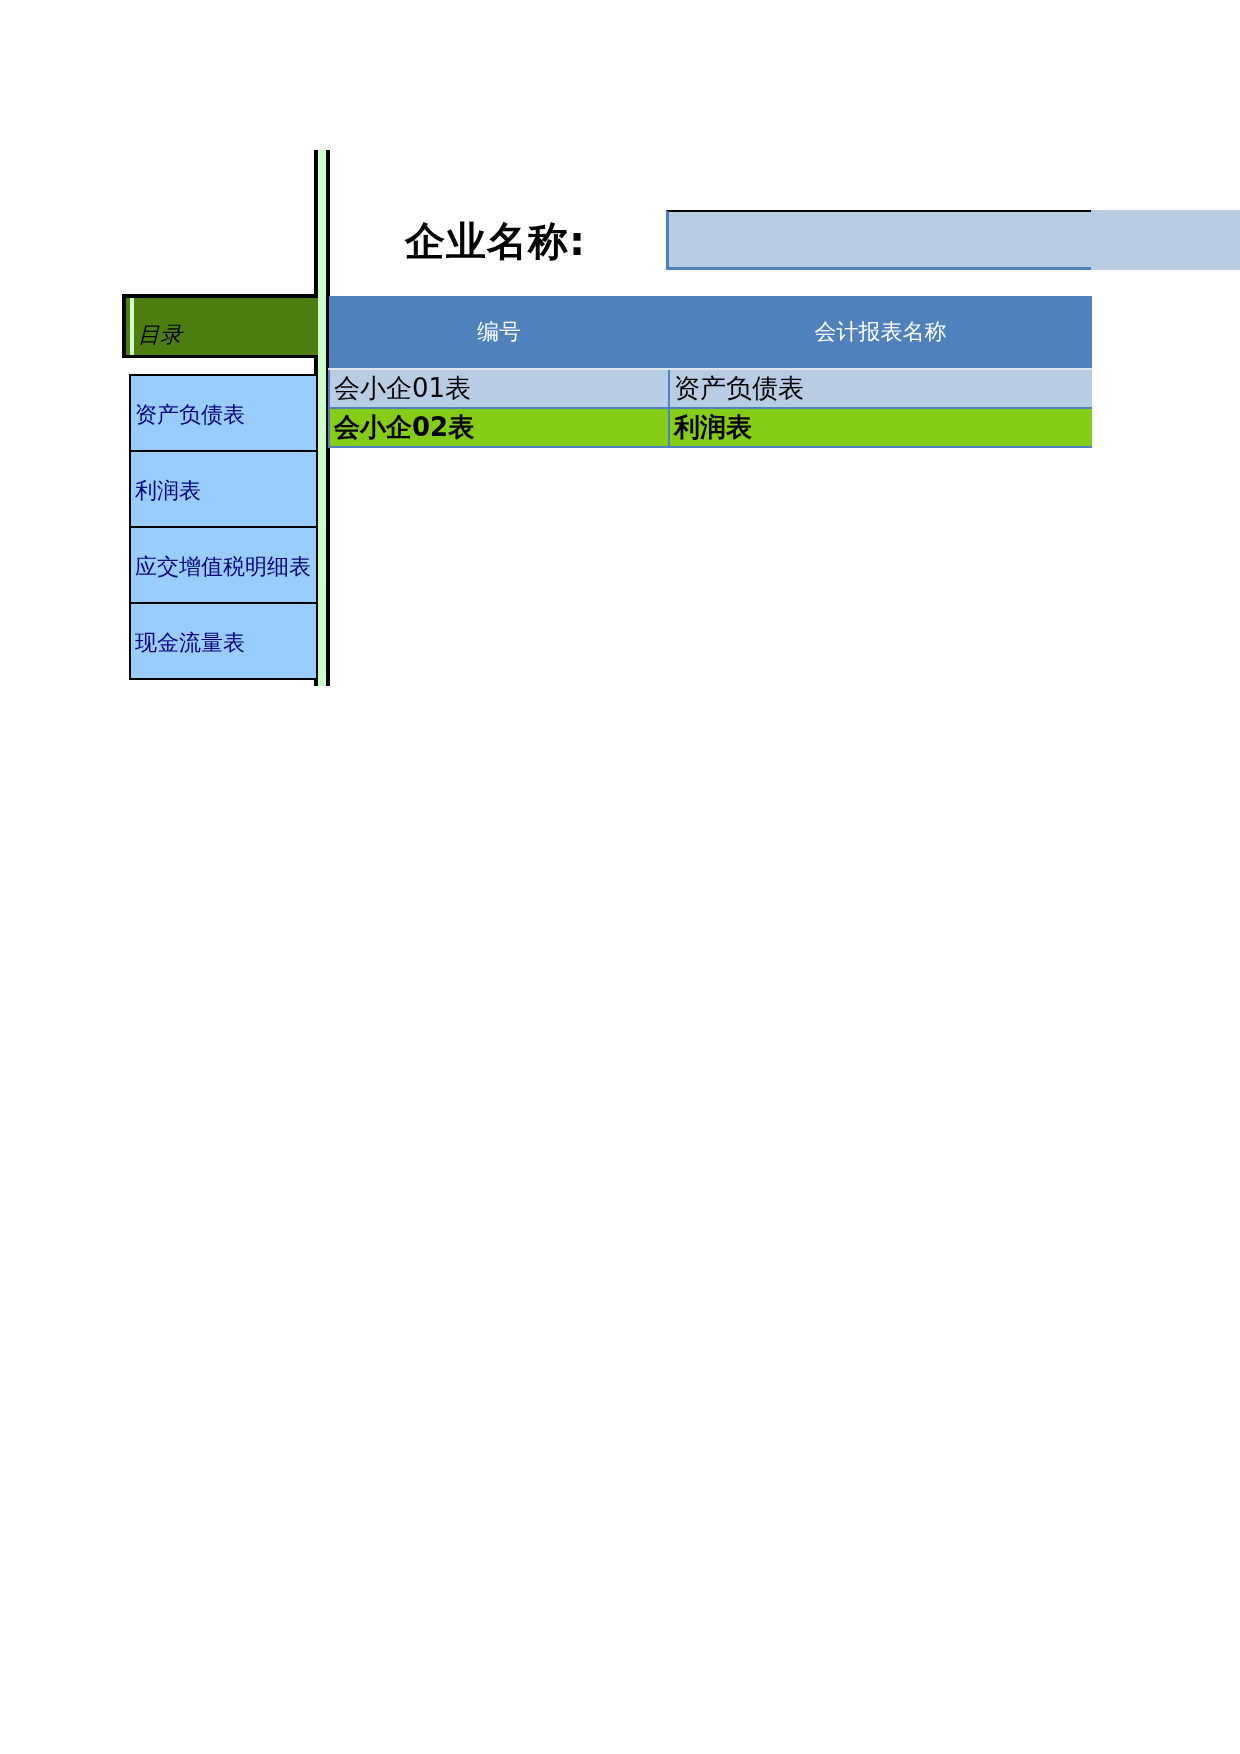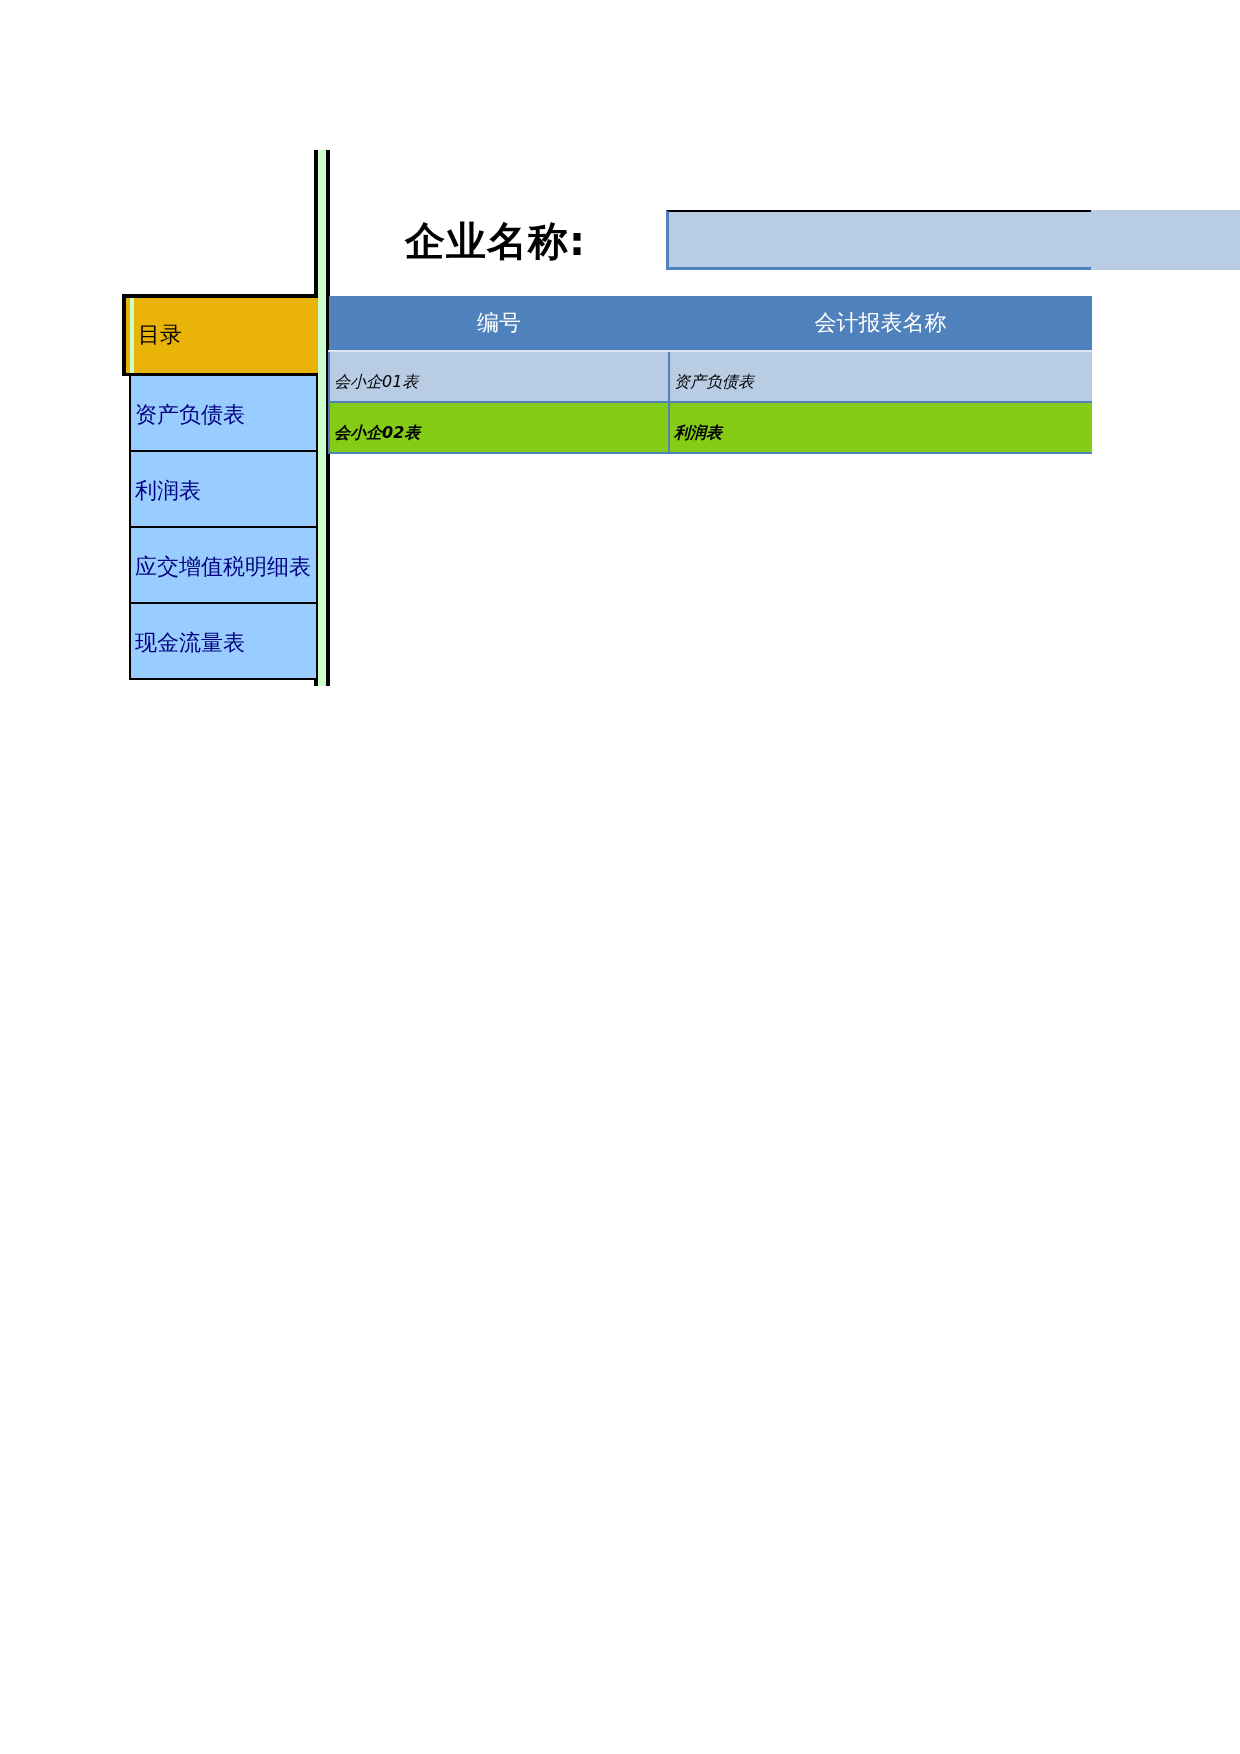--- a/index.html
+++ b/index.html
@@ -8,45 +8,45 @@
 
   
   .vline-left { position: absolute; left: 314px; top: 150px; width: 4px; height: 536px; background: #000; }
   .green-strip { position: absolute; left: 318px; top: 150px; width: 8px; height: 536px; background: #ccffcc; }
   .vline-right { position: absolute; left: 326px; top: 150px; width: 4px; height: 536px; background: #000; }
 
   
   .corner-h { position: absolute; left: 122px; top: 294px; width: 196px; height: 4px; background: #000; }
 
   
-  .sidebar-home { position: absolute; left: 122px; top: 294px; width: 196px; height: 82px;
-                  background: #eab308; border-left: 4px solid #000; border-bottom: 3px solid #000;
-                  box-sizing: border-box; }
+  .sidebar-home { position: absolute; left: 122px; top: 294px; width: 196px; height: 64px;
+                  background: #4d7c0f; border-left: 4px solid #000; border-bottom: 3px solid #000;
+                  box-sizing: border-box; font-style: italic; }
   .sidebar-home .pad { position: absolute; left: 4px; top: 4px; width: 4px; bottom: 0; background: #ccffcc; }
   .sidebar-home span { position: absolute; left: 12px; top: 26px; font-size: 22px; color: #000; }
 
   .nav-btn { position: absolute; left: 129px; width: 189px; height: 78px; background: #99ccff;
              border: 2px solid #000; box-sizing: border-box; overflow: hidden; white-space: nowrap; }
   .nav-btn span { position: absolute; left: 4px; top: 24px; font-size: 22px; color: #000080; }
 
   
   .title { position: absolute; left: 405px; top: 214px; font-size: 40px; font-weight: bold; color: #000;
            letter-spacing: 1px; text-align: right; }
   .company-input { position: absolute; left: 666px; top: 210px; width: 574px; height: 60px; background: #b8cce4;
                    box-sizing: border-box; }
   .company-input .bdr { position: absolute; left: 0; top: 0; width: 425px; height: 60px;
                         border-top: 2px solid #000; border-left: 3px solid #4f81bd; border-bottom: 3px solid #4f81bd;
                         box-sizing: border-box; }
 
   
   .tbl { position: absolute; left: 328px; top: 296px; width: 764px; border-collapse: collapse; }
-  .tbl th { height: 38px; background: #4f81bd; color: #ffffff; font-weight: normal; font-size: 22px; padding: 8px;
+  .tbl th { height: 38px; background: #4f81bd; color: #ffffff; font-weight: normal; font-size: 22px; padding: 17px;
             border-bottom: 2px solid #dce6f1; }
-  .tbl td { height: 37px; font-size: 16px; padding: 12px 0 0 4px; border-bottom: 2px solid #4f81bd; color: #000;
-            white-space: nowrap; font-style: italic; }
+  .tbl td { height: 37px; font-size: 26px; padding: 0 0 0 4px; border-bottom: 2px solid #4f81bd; color: #000;
+            white-space: nowrap; }
   .tbl td.c1 { width: 334px; border-left: 2px solid #4f81bd; border-right: 2px solid #4f81bd; }
   .tbl tr.alt td { background: #b8cce4; }
   .tbl tr.plain td { background: #84cc16; font-weight: bold; }
 </style>
 </head>
 <body>
 
 <div class="vline-left"></div>
 <div class="green-strip"></div>
 <div class="vline-right"></div>

